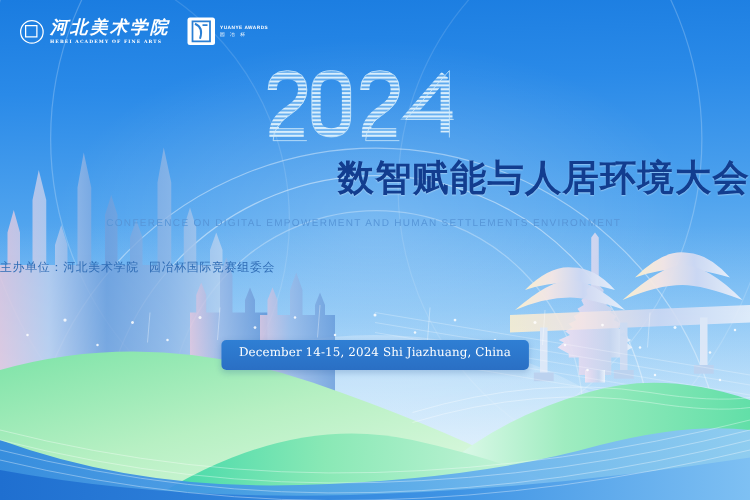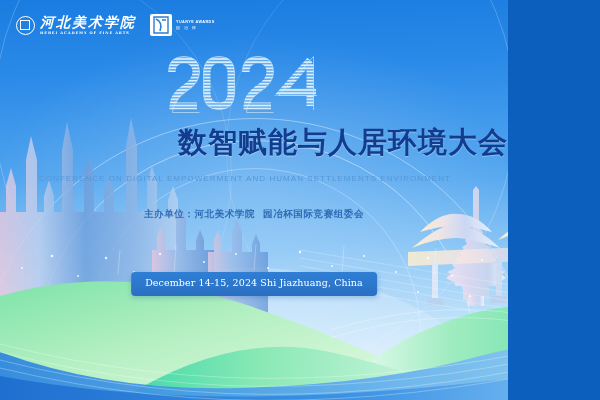--- a/index.html
+++ b/index.html
@@ -1,21 +1,21 @@
 <!DOCTYPE html>
 <html><head>
 <meta charset="utf-8">
 <title>Conference Poster</title>
 <style>
   html,body{margin:0;padding:0;background:#0d5fbe;}
   body{font-family:"Liberation Sans","DejaVu Sans",sans-serif;}
 
   #poster{
     position:relative;
-    width:508px;height:400px;
+    width:600px;height:400px;
     overflow:hidden;
     background:linear-gradient(178deg,#1a7ce0 0%, #2a8ae8 18%, #4fa3ee 42%, #79bdf4 62%, #a8d6f8 78%, #cfe8fb 90%, #e6f3fd 100%);
   }
 
   
   .arc{position:absolute;border-radius:50%;border-style:solid;border-color:rgba(255,255,255,.22);}
   .arcfill{position:absolute;border-radius:50%;}
 
   .halo1{left:50%;top:268px;width:700px;height:700px;margin-left:-350px;
          background:radial-gradient(circle at 50% 0%, rgba(255,255,255,.30) 0%, rgba(255,255,255,.14) 38%, rgba(255,255,255,0) 62%);}
@@ -52,22 +52,22 @@
   .year{position:absolute;left:0;right:0;top:52px;text-align:center;z-index:30;}
   .year svg{display:block;margin:0 auto;}
 
   
   .title-cn{position:absolute;left:0;right:0;top:128px;text-align:right;z-index:30;
     font-size:29px;font-weight:700;color:#123d8f;letter-spacing:1px;line-height:1;
     font-family:"DejaVu Sans","Liberation Sans",sans-serif;
     text-shadow:0 1px 1px rgba(255,255,255,.35);}
   .title-en{position:absolute;left:0;right:18px;top:174px;text-align:center;z-index:30;
     font-size:8px;color:#5796d8;letter-spacing:1.05px;font-weight:400;white-space:nowrap;}
-  .org{position:absolute;left:0;right:0;top:208px;text-align:center;z-index:30;
-    font-size:9.5px;color:#2f6cb5;letter-spacing:.6px;font-weight:bold;}
+  .org{position:absolute;left:0;right:0;top:208px;text-align:left;z-index:30;
+    font-size:9.5px;color:#2f6cb5;letter-spacing:.6px;}
   .org .sep{display:inline-block;width:8px;}
 
   
   .datepill{position:absolute;left:50%;top:272px;transform:translateX(-50%);z-index:35;
     background:linear-gradient(180deg,#2f7fd4 0%,#2a6fc4 100%);
     border-radius:4px;padding:5px 14px 6px;text-align:center;
     box-shadow:0 2px 5px rgba(20,70,140,.22);}
   .date-cn{font-size:9.5px;color:#fff;letter-spacing:.3px;line-height:1.35;font-weight:700;white-space:nowrap;}
   .date-en{font-size:9.5px;color:#fff;letter-spacing:.1px;line-height:1.35;white-space:nowrap;
     font-family:"DejaVu Serif","Liberation Serif",serif;}

